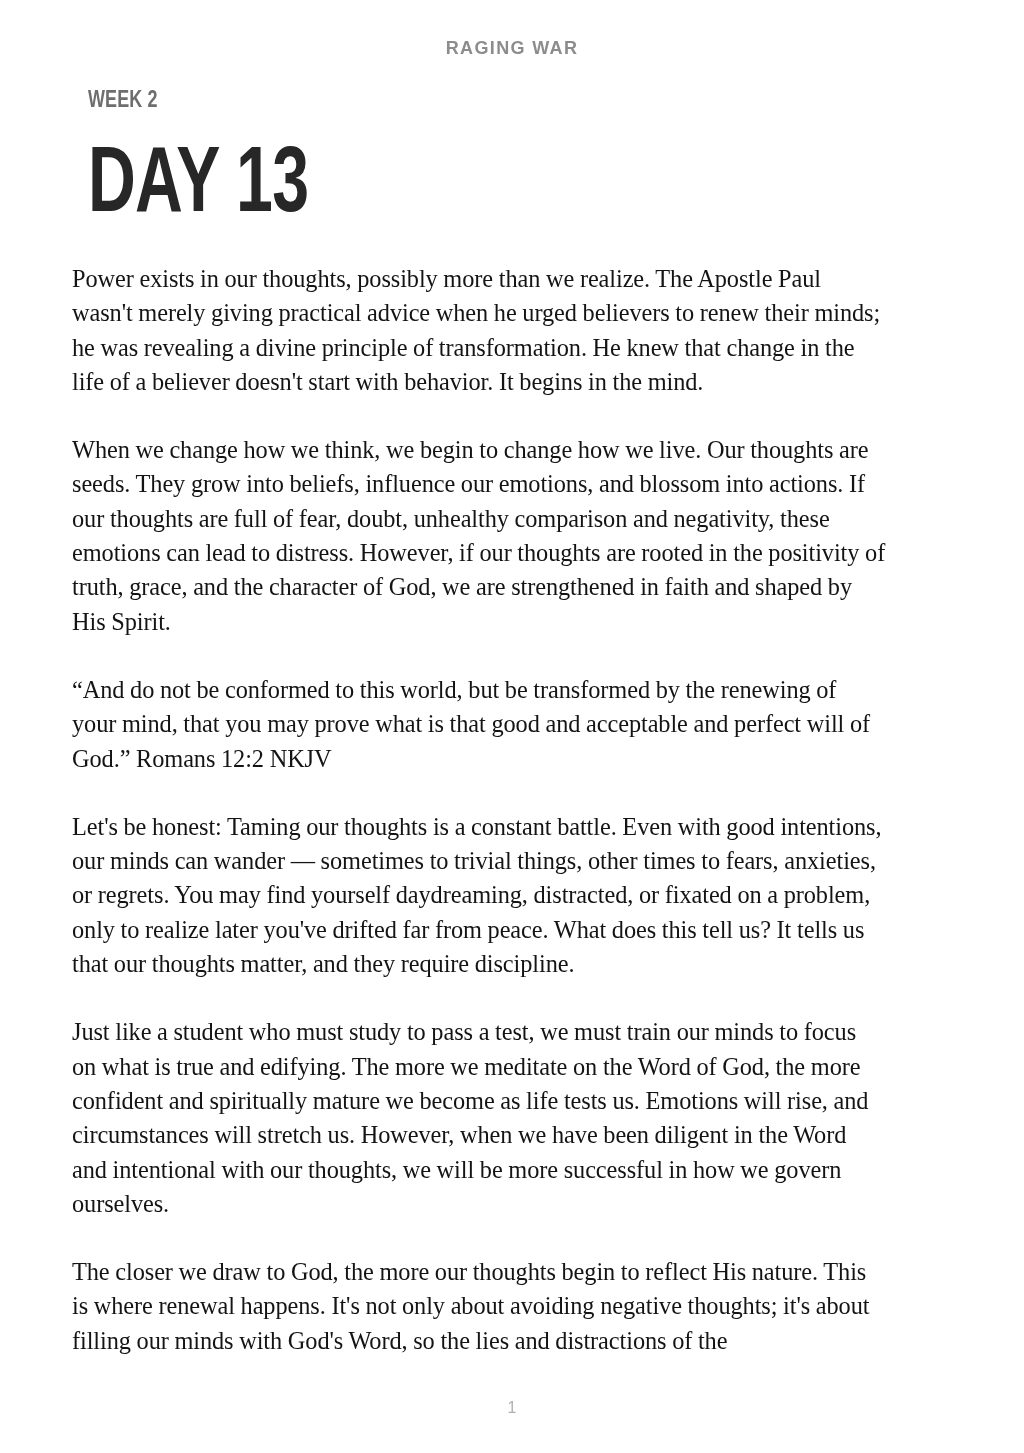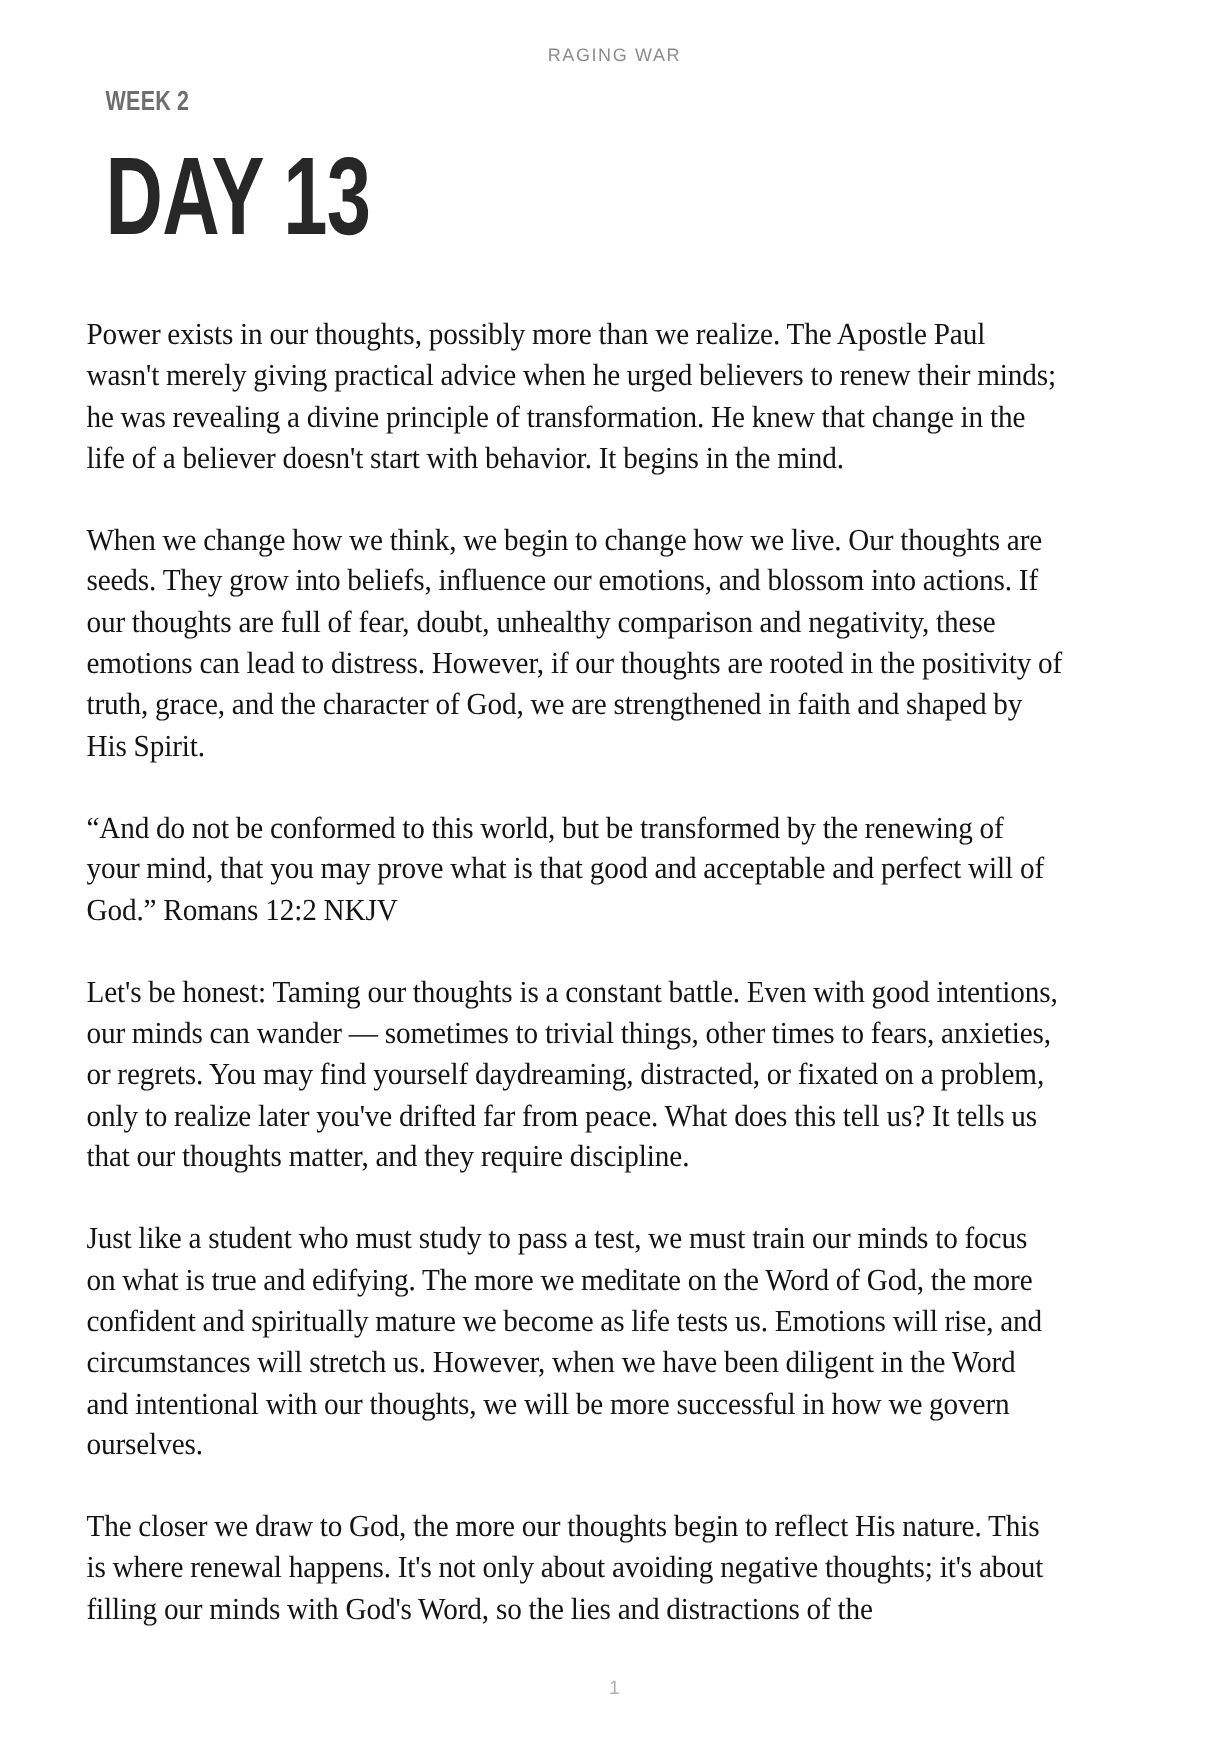--- a/index.html
+++ b/index.html
@@ -25,32 +25,32 @@
   }
 
   
   .running-header {
     position: absolute;
     top: 38px;
     left: 0;
     width: 1024px;
     text-align: center;
     font-family: "Liberation Sans", "DejaVu Sans", sans-serif;
-    font-size: 15px;
-    font-weight: 400;
+    font-size: 18px;
+    font-weight: 700;
     letter-spacing: 1.35px;
     color: #8c8c8c;
     white-space: nowrap;
   }
 
   
   .title-block {
     position: absolute;
     left: 88px;
-    top: 73px;
+    top: 88px;
     width: 860px;
   }
 
   .week-label {
     font-family: "Liberation Sans Narrow", "Liberation Sans", "DejaVu Sans Condensed", "DejaVu Sans", sans-serif;
     font-size: 23px;
     font-weight: 700;
     letter-spacing: 0.2px;
     color: #6e6e6e;
     line-height: 1;

